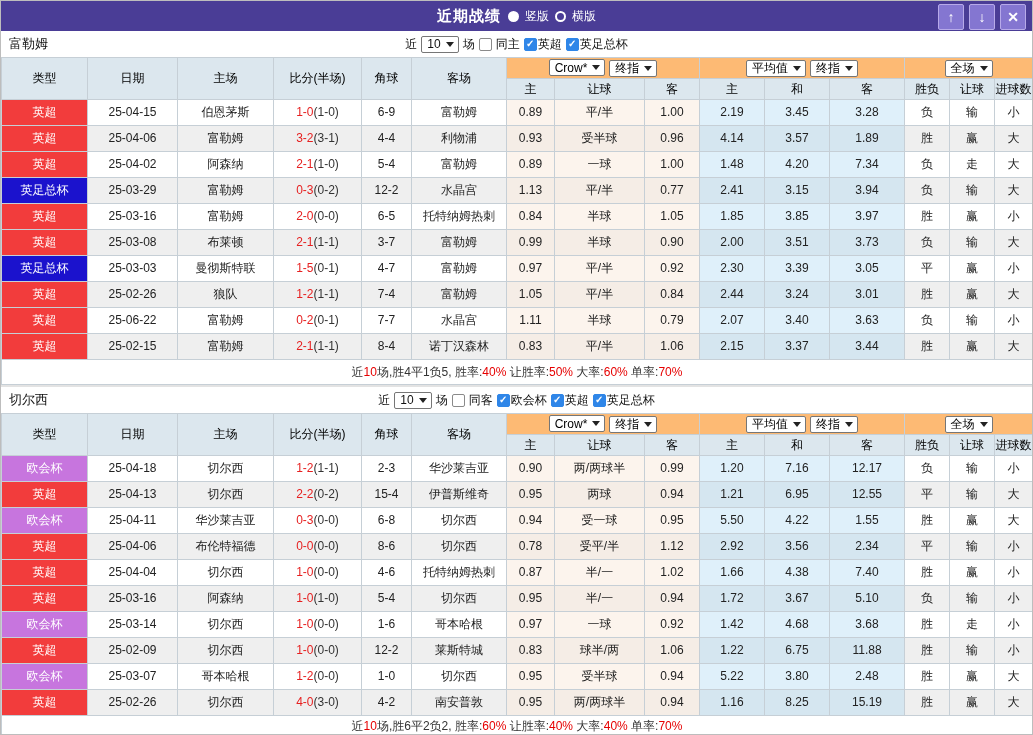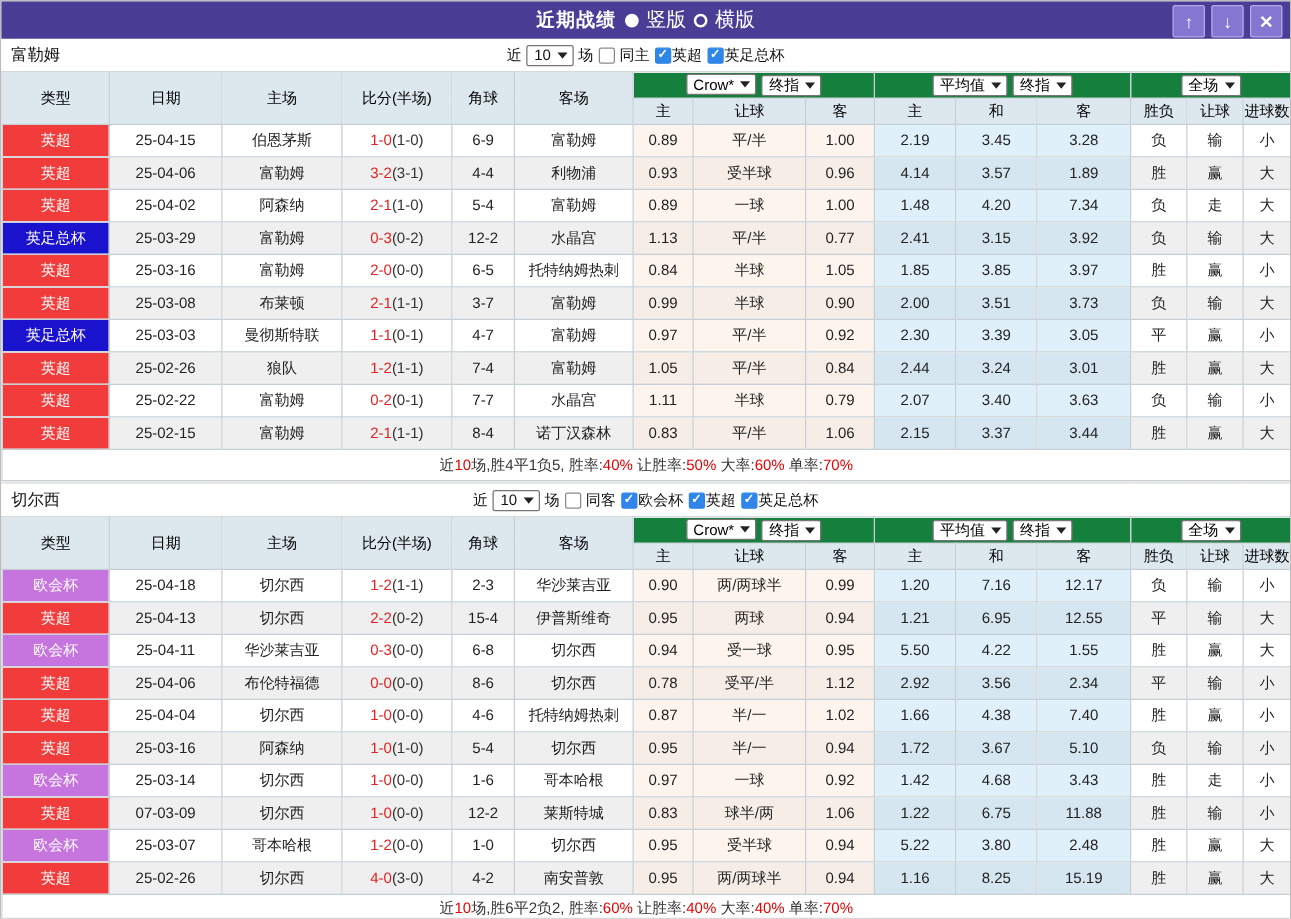--- a/index.html
+++ b/index.html
@@ -5,21 +5,21 @@
   html,body{margin:0;padding:0;background:#ededed;font-family:"Liberation Sans",sans-serif;}
   .window{width:1033px;height:735px;box-sizing:border-box;border:1px solid #bdbdbd;background:#fff;overflow:hidden;}
   
   .titlebar{height:30px;background:#4a3d96;position:relative;display:flex;align-items:center;justify-content:center;}
   .tb-center{display:flex;align-items:center;gap:7px;}
   .title{color:#fff;font-weight:bold;font-size:15px;letter-spacing:1px;}
   .radio-group{display:flex;align-items:center;gap:6px;}
   .radio{width:11px;height:11px;border-radius:50%;box-sizing:border-box;display:inline-block;cursor:pointer;}
   .radio.sel{background:#fff;}
   .radio.unsel{border:2px solid #fff;background:transparent;}
-  .rlabel{color:#fff;font-size:16px;}
+  .rlabel{color:#fff;font-size:12px;}
   .tb-buttons{position:absolute;right:6px;top:3px;display:flex;gap:5px;}
   .tb-btn{width:24px;height:24px;background:#8476d1;border:1px solid #b7aae9;border-radius:2px;color:#fff;
           font-size:14px;font-weight:bold;display:flex;align-items:center;justify-content:center;cursor:pointer;line-height:1;}
   
   .section{background:#fff;}
   .section + .section{border-top:2px solid #e3e3e3;}
   .section-header{height:26px;position:relative;display:flex;align-items:center;justify-content:center;}
   .team-name{position:absolute;left:8px;font-size:13px;color:#111;}
   .filters{display:flex;align-items:center;gap:4px;font-size:12px;color:#111;}
   .lg{display:inline-flex;align-items:center;gap:1px;}
@@ -27,21 +27,21 @@
            padding:1px 4px 1px 5px;height:17px;box-sizing:border-box;font-size:12px;cursor:pointer;white-space:nowrap;}
   .caret{width:0;height:0;border-left:4px solid transparent;border-right:4px solid transparent;border-top:5px solid #222;display:inline-block;}
   .cb{width:13px;height:13px;box-sizing:border-box;display:inline-flex;align-items:center;justify-content:center;
       border-radius:2px;font-size:10px;line-height:1;cursor:pointer;}
   .cb.off{background:#fff;border:1px solid #8a8a8a;}
   .cb.on{background:#2f86e8;color:#fff;font-weight:bold;border:1px solid #2f86e8;}
   
   table.results{border-collapse:collapse;table-layout:fixed;width:1031px;}
   .results th,.results td{border:1px solid #c6cfd6;text-align:center;overflow:hidden;white-space:nowrap;padding:0;}
   .results thead th{background:#dce7ee;font-weight:normal;font-size:12px;color:#000;height:20px;}
-  .results thead th.hgrp{background:#15803d;}
+  .results thead th.hgrp{background:#fdba74;}
   .hgrp .sel-box{margin:0 2px;background:#fff;}
   .results tbody td{height:25px;font-size:12px;color:#222;line-height:25px;}
   .results tbody tr:nth-child(even){background:#efefef;}
   td.c-odds{background:rgba(250,235,222,0.55);}
   td.c-avg{background:rgba(176,217,242,0.40);}
   td.league{padding:0;}
   .badge{width:100%;height:100%;display:flex;align-items:center;justify-content:center;color:#fff;font-size:12px;}
   .badge.red{background:#f23c3c;}
   .badge.blue{background:#1b12cd;}
   .badge.purple{background:#c775de;}
@@ -222,21 +222,21 @@
               <td class="date">25-03-29</td>
               <td class="team">富勒姆</td>
               <td class="score"><span class="ft">0-3</span><span class="ht">(0-2)</span></td>
               <td class="corners">12-2</td>
               <td>水晶宫</td>
               <td class="c-odds">1.13</td>
               <td class="c-odds">平/半</td>
               <td class="c-odds">0.77</td>
               <td class="c-avg">2.41</td>
               <td class="c-avg">3.15</td>
-              <td class="c-avg">3.92</td>
+              <td class="c-avg">3.94</td>
               <td class="res r-blue">负</td>
               <td class="res r-blue">输</td>
               <td class="res r-red">大</td>
             </tr>
             <tr>
               <td class="league">
                 <div class="badge red">英超</div>
               </td>
               <td class="date">25-03-16</td>
               <td class="team">富勒姆</td>
@@ -271,21 +271,21 @@
               <td class="res r-blue">负</td>
               <td class="res r-blue">输</td>
               <td class="res r-red">大</td>
             </tr>
             <tr>
               <td class="league">
                 <div class="badge blue">英足总杯</div>
               </td>
               <td class="date">25-03-03</td>
               <td>曼彻斯特联</td>
-              <td class="score"><span class="ft">1-1</span><span class="ht">(0-1)</span></td>
+              <td class="score"><span class="ft">1-5</span><span class="ht">(0-1)</span></td>
               <td class="corners">4-7</td>
               <td class="team">富勒姆</td>
               <td class="c-odds">0.97</td>
               <td class="c-odds">平/半</td>
               <td class="c-odds">0.92</td>
               <td class="c-avg">2.30</td>
               <td class="c-avg">3.39</td>
               <td class="c-avg">3.05</td>
               <td class="res r-green">平</td>
               <td class="res r-red">赢</td>
@@ -307,21 +307,21 @@
               <td class="c-avg">3.24</td>
               <td class="c-avg">3.01</td>
               <td class="res r-red">胜</td>
               <td class="res r-red">赢</td>
               <td class="res r-red">大</td>
             </tr>
             <tr>
               <td class="league">
                 <div class="badge red">英超</div>
               </td>
-              <td class="date">25-02-22</td>
+              <td class="date">25-06-22</td>
               <td class="team">富勒姆</td>
               <td class="score"><span class="ft">0-2</span><span class="ht">(0-1)</span></td>
               <td class="corners">7-7</td>
               <td>水晶宫</td>
               <td class="c-odds">1.11</td>
               <td class="c-odds">半球</td>
               <td class="c-odds">0.79</td>
               <td class="c-avg">2.07</td>
               <td class="c-avg">3.40</td>
               <td class="c-avg">3.63</td>
@@ -561,30 +561,30 @@
               <td class="date">25-03-14</td>
               <td class="team">切尔西</td>
               <td class="score"><span class="ft">1-0</span><span class="ht">(0-0)</span></td>
               <td class="corners">1-6</td>
               <td>哥本哈根</td>
               <td class="c-odds">0.97</td>
               <td class="c-odds">一球</td>
               <td class="c-odds">0.92</td>
               <td class="c-avg">1.42</td>
               <td class="c-avg">4.68</td>
-              <td class="c-avg">3.43</td>
+              <td class="c-avg">3.68</td>
               <td class="res r-red">胜</td>
               <td class="res r-green">走</td>
               <td class="res r-blue">小</td>
             </tr>
             <tr>
               <td class="league">
                 <div class="badge red">英超</div>
               </td>
-              <td class="date">07-03-09</td>
+              <td class="date">25-02-09</td>
               <td class="team">切尔西</td>
               <td class="score"><span class="ft">1-0</span><span class="ht">(0-0)</span></td>
               <td class="corners">12-2</td>
               <td>莱斯特城</td>
               <td class="c-odds">0.83</td>
               <td class="c-odds">球半/两</td>
               <td class="c-odds">1.06</td>
               <td class="c-avg">1.22</td>
               <td class="c-avg">6.75</td>
               <td class="c-avg">11.88</td>

